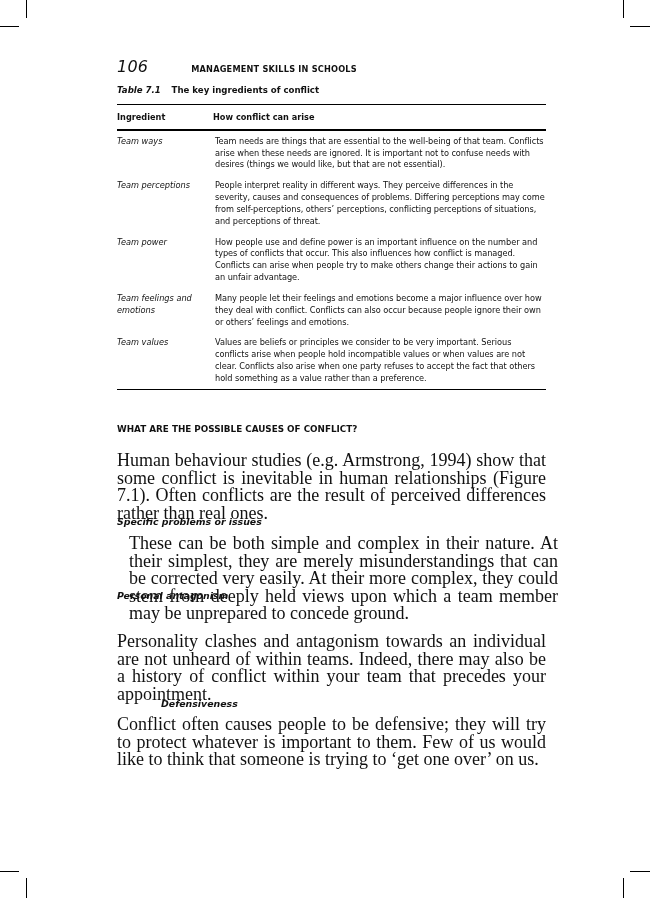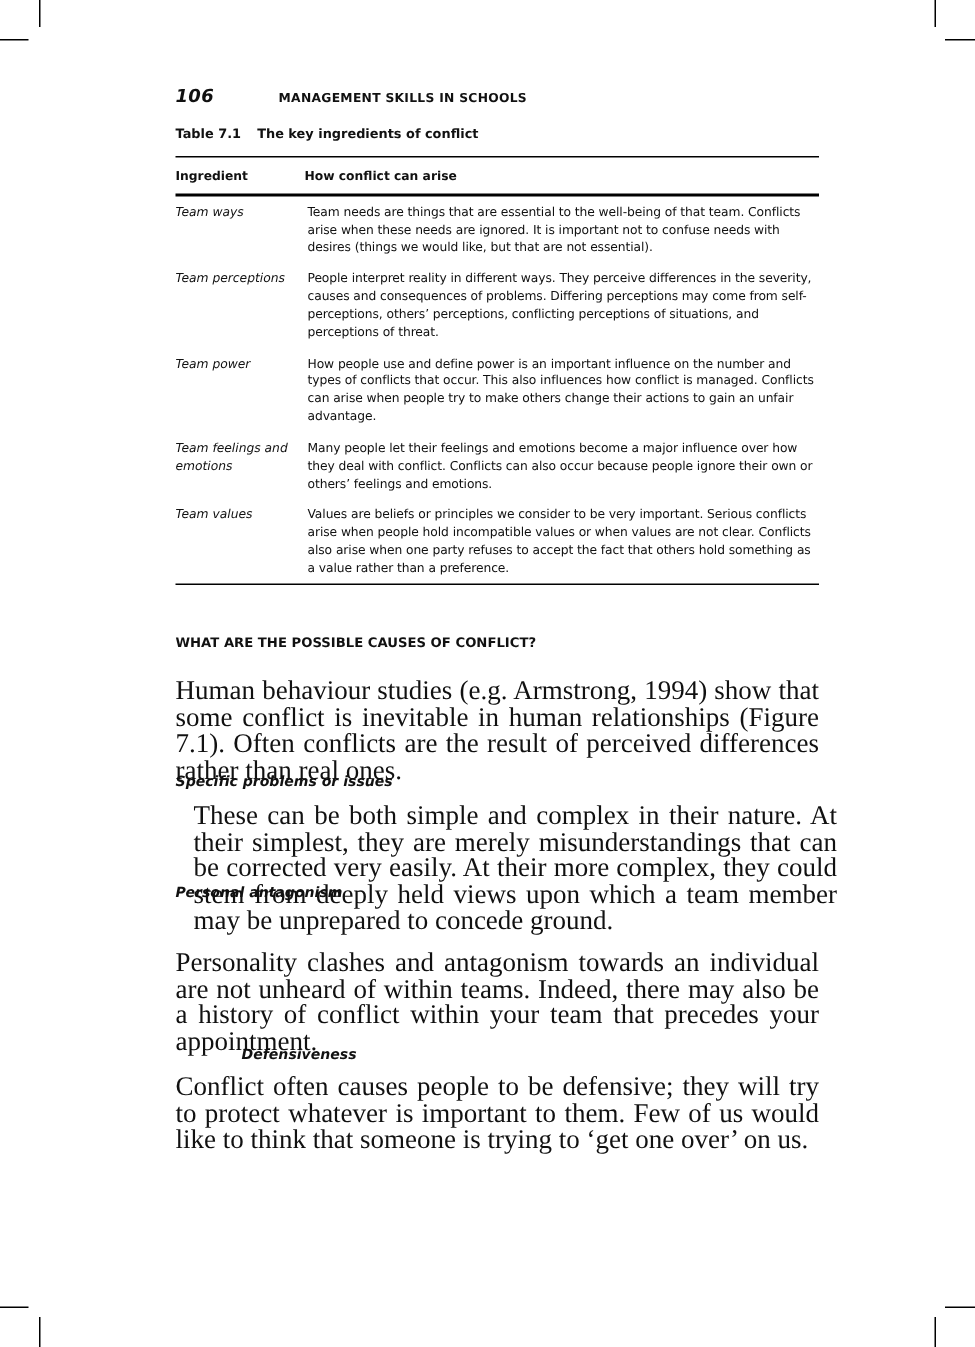--- a/index.html
+++ b/index.html
@@ -2,31 +2,31 @@
 <html><head>
   <meta charset="utf-8">
   <style>
     html, body { margin: 0; padding: 0; background: #ffffff; }
     body { width: 650px; height: 898px; position: relative; overflow: hidden; color: #111; }
     .crop { position: absolute; background: #000; }
     .sans { font-family: "DejaVu Sans", "Liberation Sans", sans-serif; }
     .serif { font-family: "Liberation Serif", "DejaVu Serif", serif; }
 
     .running-head { position: absolute; left: 117px; top: 57px; font-size: 9px; letter-spacing: 0.2px; white-space: nowrap; }
-    .running-head .pno { font-weight: bold; font-style: italic; font-size: 12px; margin-right: 8px; }
+    .running-head .pno { font-weight: normal; font-style: italic; font-size: 16px; margin-right: 8px; }
     .running-head .rtitle { font-weight: bold; font-size: 8.2px; padding-left: 32px; }
 
     .table-caption { position: absolute; left: 117px; top: 85px; font-size: 8.6px; white-space: nowrap; }
-    .table-caption .num { font-weight: bold; margin-right: 8px; margin-top: 40px; }
+    .table-caption .num { font-weight: bold; font-style: italic; margin-right: 8px; margin-top: 40px; }
     .table-caption .title { font-weight: bold; }
 
     .tbl { position: absolute; left: 117px; top: 104px; width: 429px; }
     .rule { height: 1.3px; background: #000; }
     .thead { display: flex; font-size: 8.2px; font-weight: bold; height: 24px; align-items: center; }
-    .col1 { width: 86px; flex: none; }
+    .col1 { width: 96px; flex: none; }
     .col2 { flex: 1; }
     .trow { display: flex; font-size: 8.2px; line-height: 11.9px; padding-top: 5px; padding-bottom: 3.8px; }
     .trow .col1 { font-style: italic; padding-right: 2px; }
     .trow .col2 { letter-spacing: -0.05px; }
     .trow:first-of-type { padding-top: 5px; }
 
     .section-heading { position: absolute; left: 117px; top: 424px; font-size: 8.8px; font-weight: bold; white-space: nowrap; }
     .para { position: absolute; left: 117px; width: 429px; font-size: 18px; line-height: 17.6px; text-align: justify; font-family: Liberation Serif, serif; }
     .subhead { position: absolute; left: 117px; font-size: 9.4px; font-weight: bold; font-style: italic; white-space: nowrap; }
   </style>

